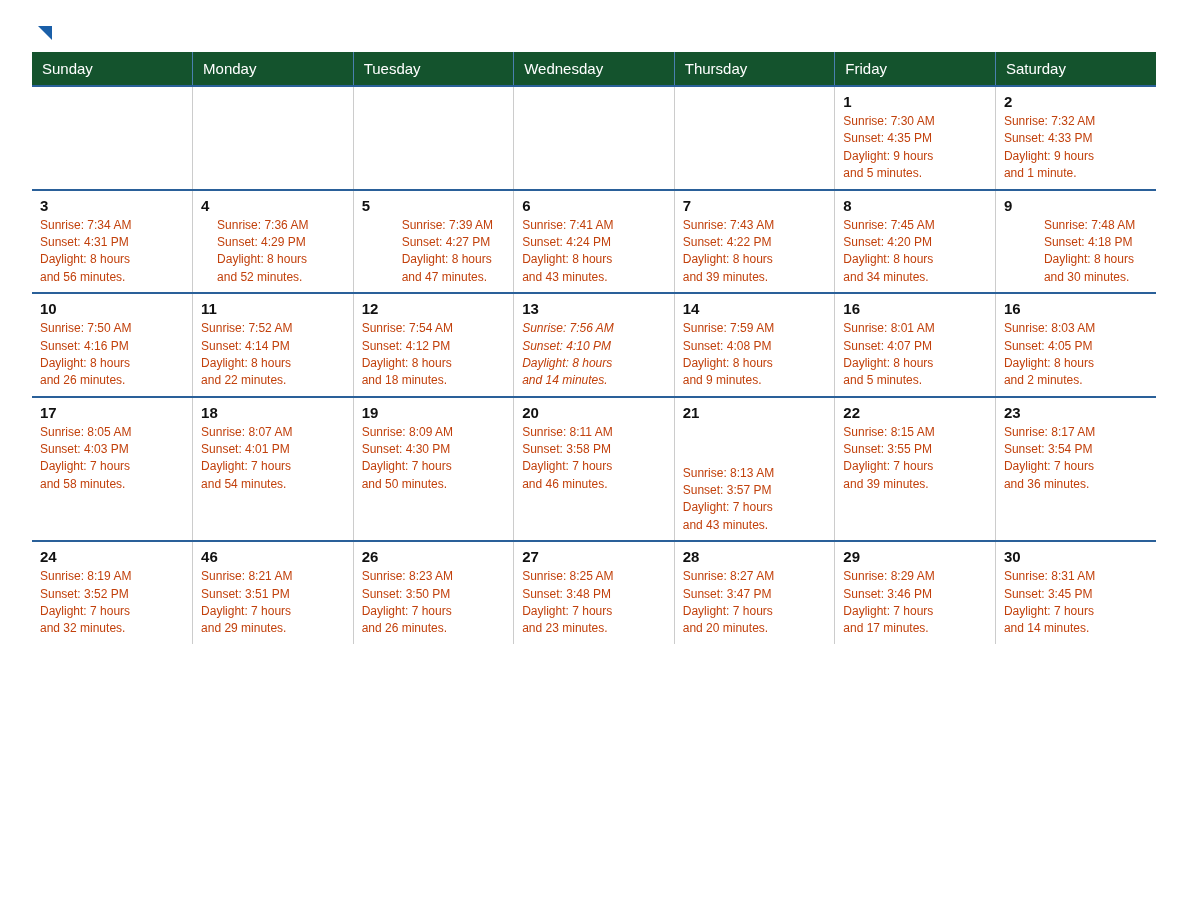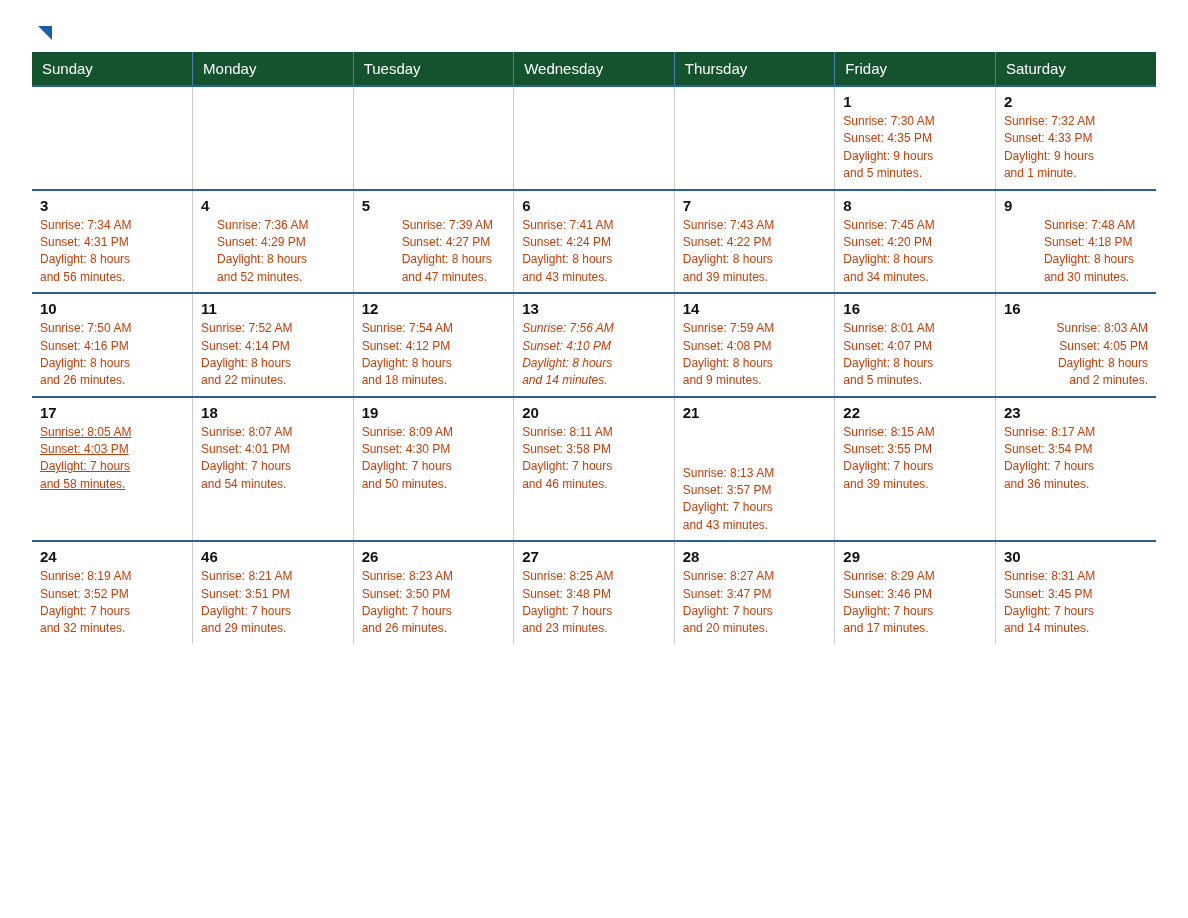--- a/index.html
+++ b/index.html
@@ -236,30 +236,30 @@
         </td>
         <td>
           <span class="day-number">16</span>
           <div class="day-info" style="white-space: pre-line;">Sunrise: 8:01 AM
 Sunset: 4:07 PM
 Daylight: 8 hours
 and 5 minutes.</div>
         </td>
         <td>
           <span class="day-number">16</span>
-          <div class="day-info" style="white-space: pre-line; text-align: right;">Sunrise: 8:03 AM
+          <div class="day-info" style="white-space: pre-line;">Sunrise: 8:03 AM
 Sunset: 4:05 PM
 Daylight: 8 hours
 and 2 minutes.</div>
         </td>
       </tr>
       <tr>
         <td>
           <span class="day-number">17</span>
-          <div class="day-info" style="white-space: pre-line; text-decoration: underline;">Sunrise: 8:05 AM
+          <div class="day-info" style="white-space: pre-line;">Sunrise: 8:05 AM
 Sunset: 4:03 PM
 Daylight: 7 hours
 and 58 minutes.</div>
         </td>
         <td>
           <span class="day-number">18</span>
           <div class="day-info" style="white-space: pre-line;">Sunrise: 8:07 AM
 Sunset: 4:01 PM
 Daylight: 7 hours
 and 54 minutes.</div>

